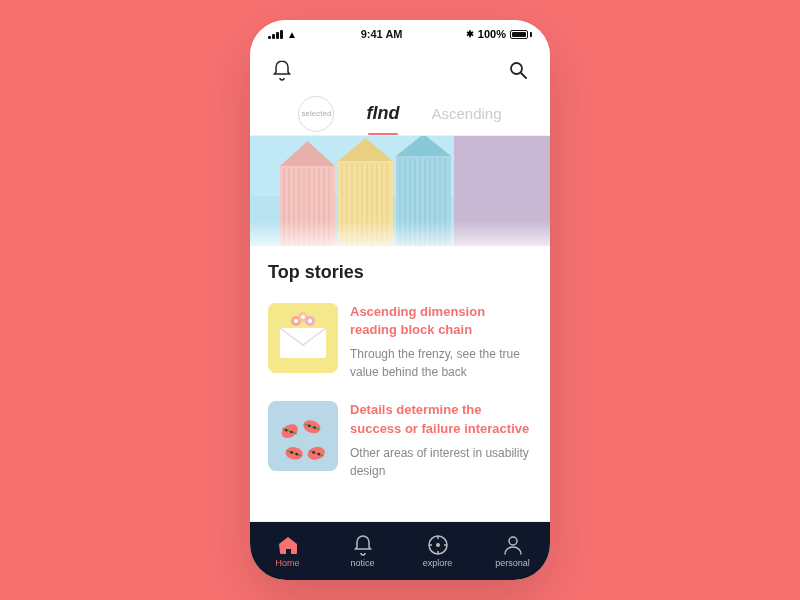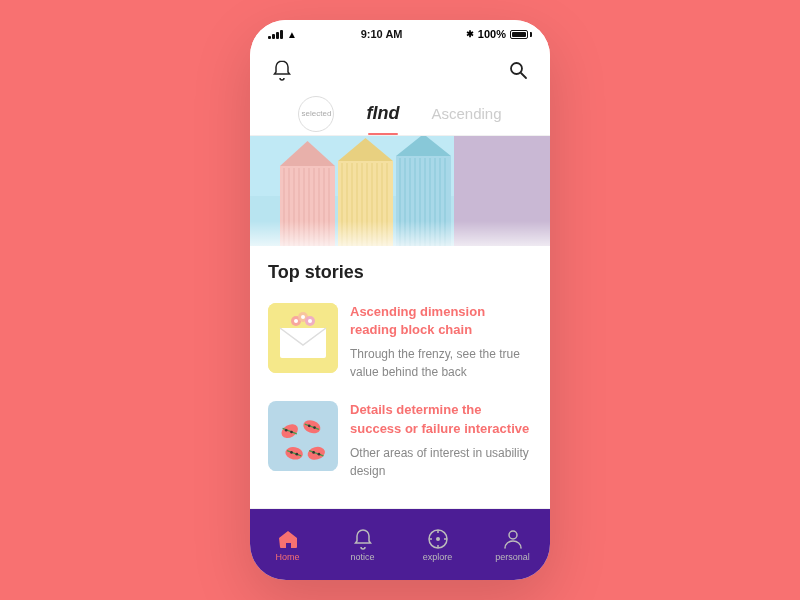--- a/index.html
+++ b/index.html
@@ -253,22 +253,22 @@
       background: #f5e88a;
       width: 100%;
       height: 100%;
       display: flex;
       align-items: center;
       justify-content: center;
     }
 
     
     .bottom-nav {
-      height: 72px;
-      background: #4c1d95;
+      height: 59px;
+      background: #0f172a;
       border-top: 1px solid #f0f0f0;
       display: flex;
       align-items: center;
       justify-content: space-around;
       flex-shrink: 0;
     }
 
     .bottom-nav-item {
       display: flex;
       flex-direction: column;
@@ -309,21 +309,21 @@
   <div class="status-bar">
     <div class="status-left">
       <div class="signal-bars">
         <div class="signal-bar" style="height:3px"></div>
         <div class="signal-bar" style="height:5px"></div>
         <div class="signal-bar" style="height:7px"></div>
         <div class="signal-bar" style="height:9px"></div>
       </div>
       <span style="font-size:10px;">▲</span>
     </div>
-    <div class="status-center">9:10 AM</div>
+    <div class="status-center">9:41 AM</div>
     <div class="status-right">
       <span style="font-size:9px;">✱</span>
       <span style="font-size:11px;">100%</span>
       <div class="battery-icon">
         <div class="battery-body">
           <div class="battery-fill"></div>
         </div>
         <div class="battery-tip"></div>
       </div>
     </div>

